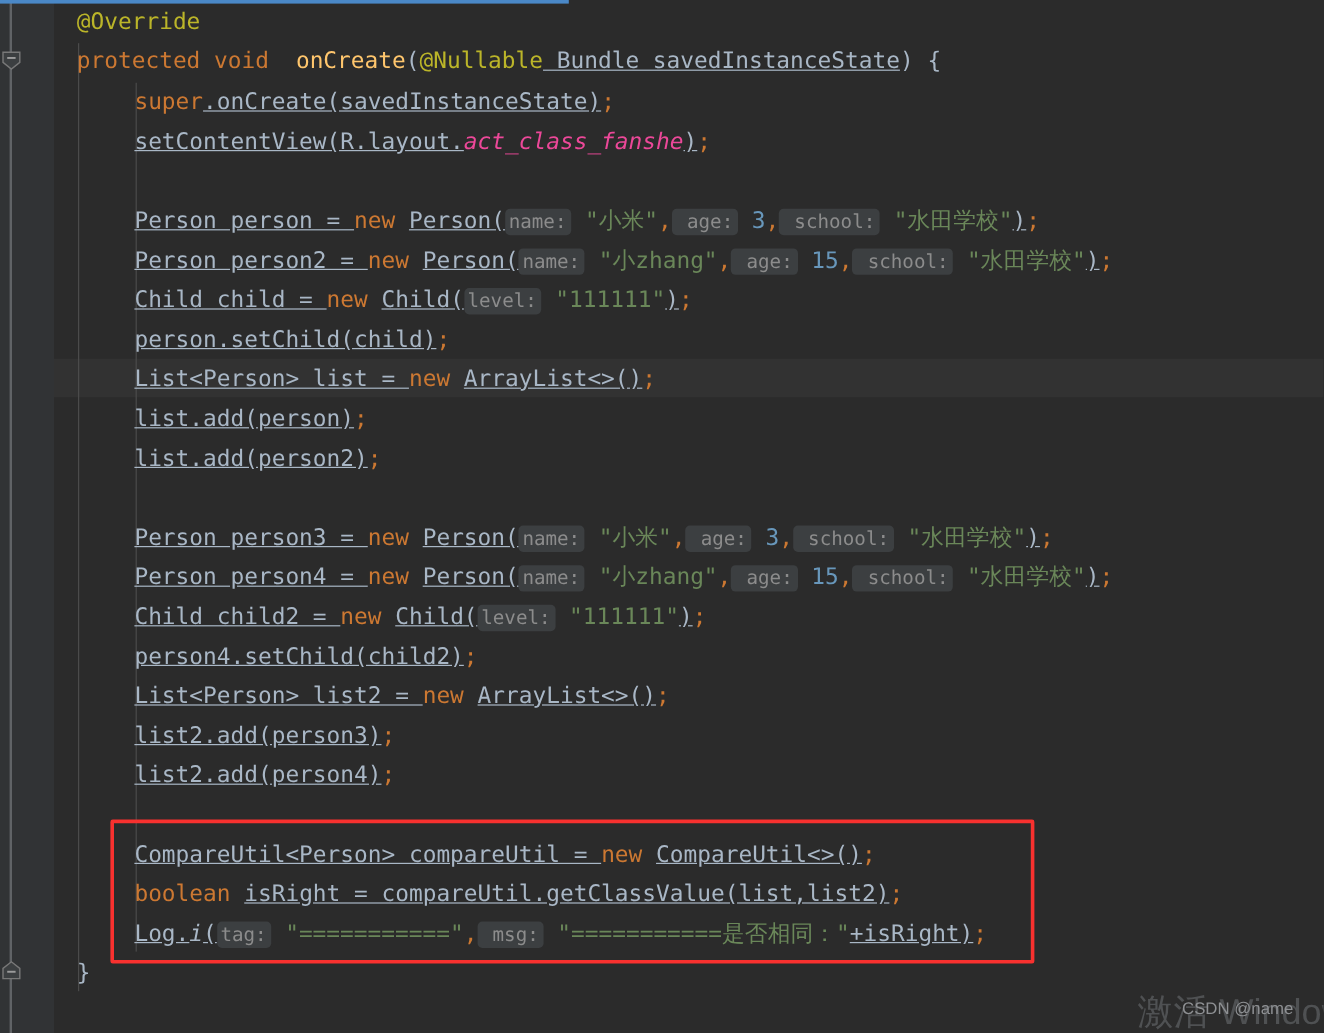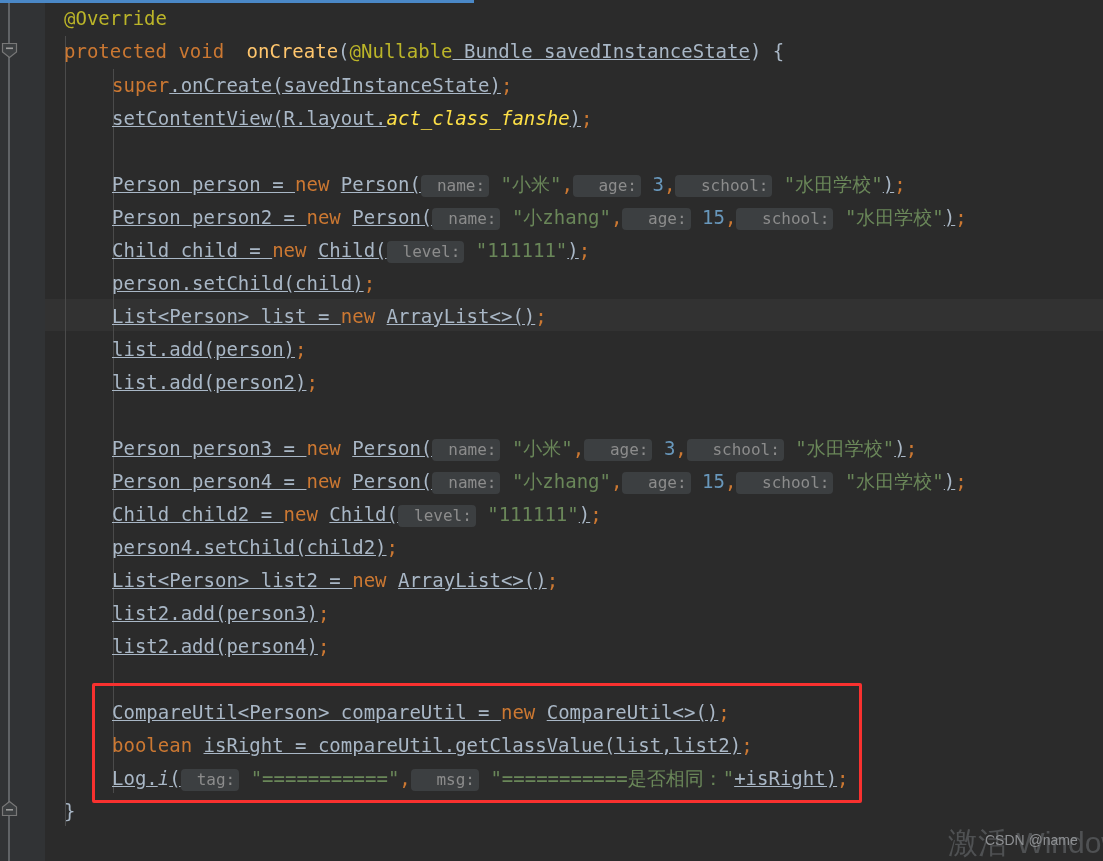--- a/index.html
+++ b/index.html
@@ -92,31 +92,31 @@
     display: block;
   }
 
   
   .kw    { color: #cc7832; }            
   .anno  { color: #bbb529; }            
   .mth   { color: #ffc66d; margin-left: 11px; }            
   .id    { color: #a9b7c6; text-decoration: underline; }
   .str   { color: #6a8759; }            
   .num   { color: #6897bb; }            
-  .fld   { color: #fde047; font-style: italic; margin-top: 37px; }  
+  .fld   { color: #ec4899; font-style: italic; margin-top: 37px; }  
   .itl   { font-style: italic; }
   .punc  { color: #a9b7c6; }
   .semi  { color: #cc7832; }            
 
   
   .hint {
     background: #3c3f41;
     color: #8c8c8c;
     border-radius: 4px;
-    padding: 1px 4px 2px 16px;
+    padding: 1px 4px 2px 3px;
     font-size: 16px;
     letter-spacing: 0px;
   }
 
   
   #red-box {
     position: absolute;
     left: 92px; top: 683px;
     width: 770px; height: 120px;
     border: 3px solid #f8312f;

